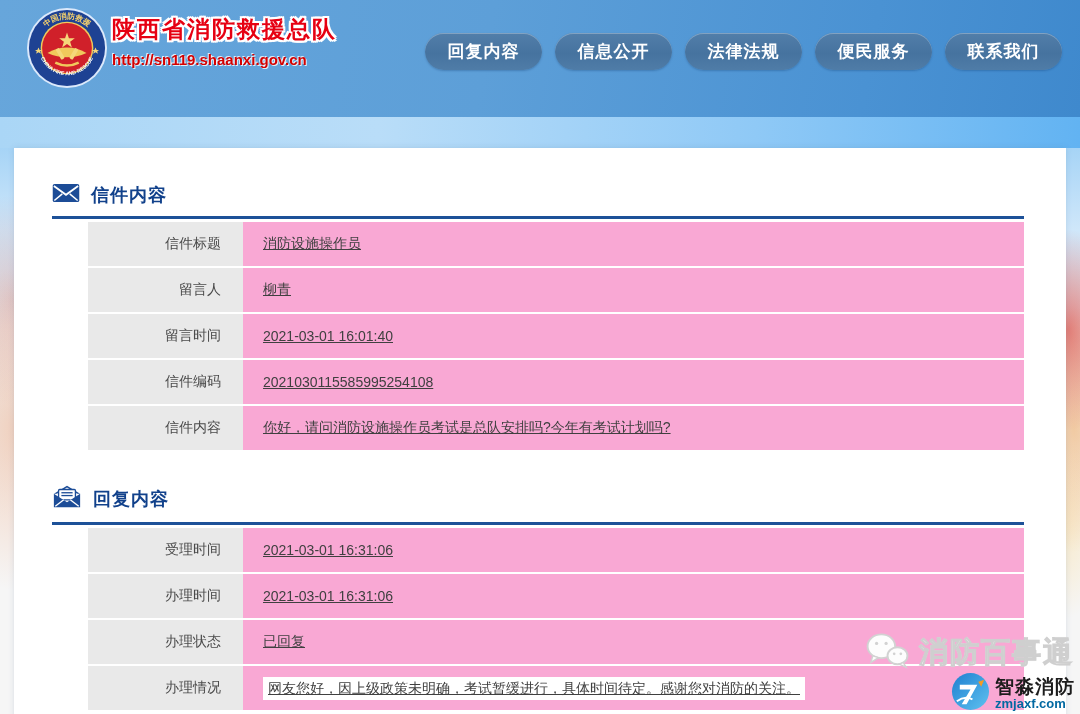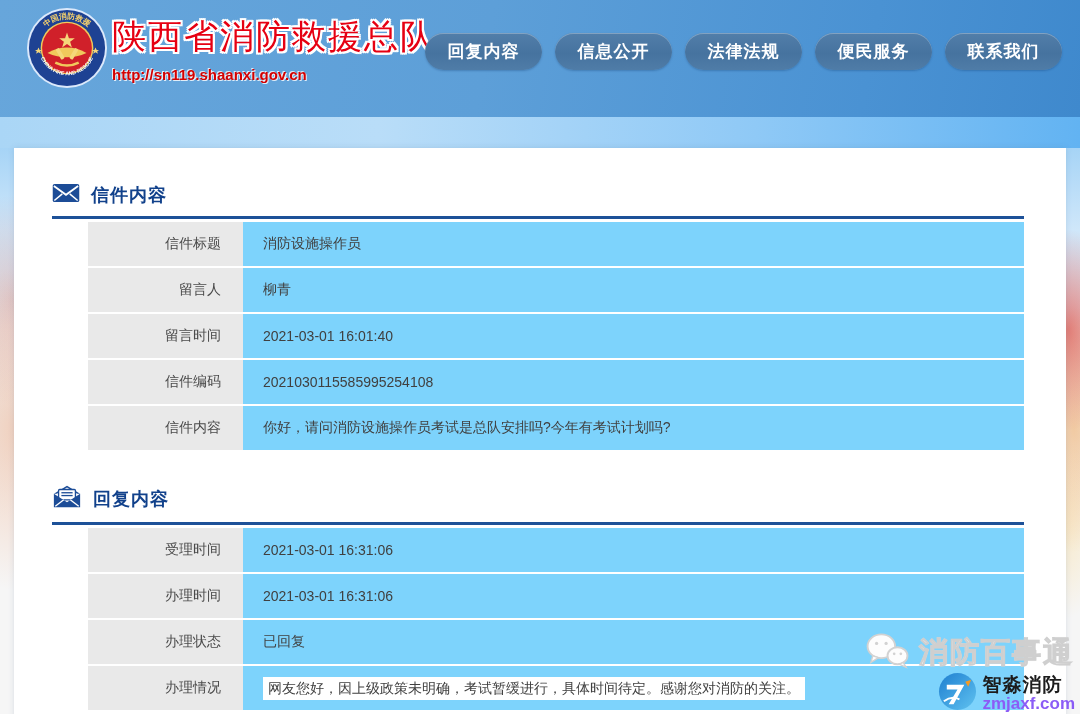--- a/index.html
+++ b/index.html
@@ -20,21 +20,21 @@
       linear-gradient(180deg,#a6d4f6 148px,#cfe7fa 230px,#eef4f8 330px,#f6f6f6 520px);
   }
   
   .site-header{
     position:absolute;left:0;top:0;width:1080px;height:117px;z-index:2;
     background:linear-gradient(100deg,#67a6db 0%,#5d9fd8 45%,#4a92d3 80%,#3f89cd 100%);
   }
   .logo-wrap{position:absolute;left:26px;top:7px;width:82px;height:82px;}
   .title-block{position:absolute;left:112px;top:14px;}
   .site-title{
-    font-size:34px;font-weight:normal;color:#e60012;letter-spacing:2px;
+    font-size:23px;font-weight:bold;color:#e60012;letter-spacing:2px;
     text-shadow:-2px -2px 0 #fff,2px -2px 0 #fff,-2px 2px 0 #fff,2px 2px 0 #fff,0 2px 0 #fff,0 -2px 0 #fff,2px 0 0 #fff,-2px 0 0 #fff;
   }
   .site-url{
     margin-top:6px;font-size:15px;font-weight:bold;color:#d40000;
     text-shadow:-1px -1px 0 rgba(255,255,255,.8),1px 1px 0 rgba(255,255,255,.8);
   }
   .main-nav{position:absolute;right:18px;top:33px;display:flex;gap:13px;}
   .nav-btn{
     width:117px;height:37px;border:none;border-radius:19px;cursor:pointer;
     background:linear-gradient(180deg,#527ea9 0%,#46739f 55%,#4f7ca7 100%);
@@ -60,40 +60,40 @@
   .rule{height:3px;background:#1d5198;margin-bottom:1px;}
   
   .tbl{display:flex;flex-direction:column;margin-left:36px;}
   .row{display:flex;height:44px;margin-top:2px;}
   .row .lbl{
     width:155px;background:#e9e9e9;color:#4a4a4a;font-size:14px;
     display:flex;align-items:center;justify-content:flex-end;
     padding-right:22px;box-sizing:border-box;
   }
   .row .val{
-    flex:1;background:#7dd3fc;color:#404040;font-size:14px;
-    display:flex;align-items:center;padding-left:20px;box-sizing:border-box;
+    flex:1;background:#f9a8d4;color:#404040;font-size:14px;
+    display:flex;align-items:center;padding-left:20px;box-sizing:border-box;text-decoration:underline;
   }
   .val-status{color:#e60000;}
   .val-highlight{background:#fff;padding:3px 5px;line-height:17px;}
   
   .wm-wechat{
     position:absolute;right:6px;top:632px;z-index:5;display:flex;align-items:center;gap:8px;
     pointer-events:none;
   }
   .wm-wechat .wm-text{
     font-size:29px;font-weight:bold;letter-spacing:2px;color:rgba(252,252,252,.92);
     -webkit-text-stroke:1px #cfcfcf;text-shadow:0 0 1px #d8d8d8;
   }
   .wm-brand{
     position:absolute;right:5px;top:672px;z-index:6;display:flex;align-items:center;gap:5px;
   }
   .wm-brand .col{display:flex;flex-direction:column;line-height:1.05;}
   .wm-brand .bname{font-size:19px;font-weight:bold;color:#1c1c1c;letter-spacing:1px;}
-  .wm-brand .burl{font-size:17px;font-weight:bold;color:#8b5cf6;}
+  .wm-brand .burl{font-size:13px;font-weight:bold;color:#0369a1;}
 </style>
 </head>
 <body>
 
 <div class="bg"></div>
 
 <header class="site-header">
   <div class="logo-wrap">
     <svg viewBox="0 0 84 84" width="82" height="82">
       <defs>

